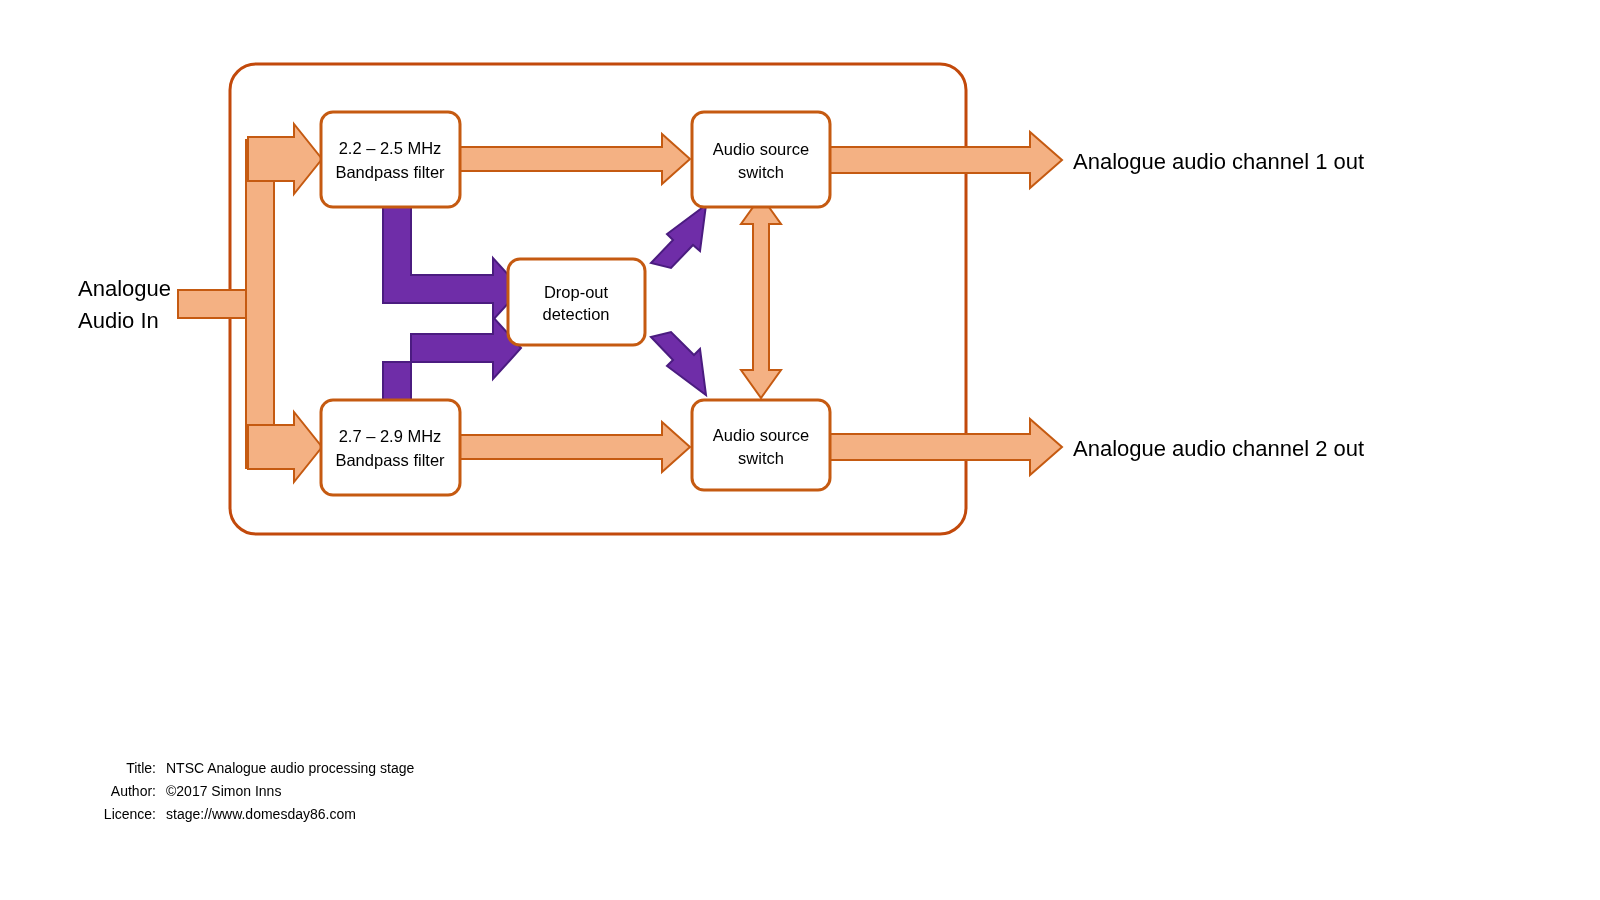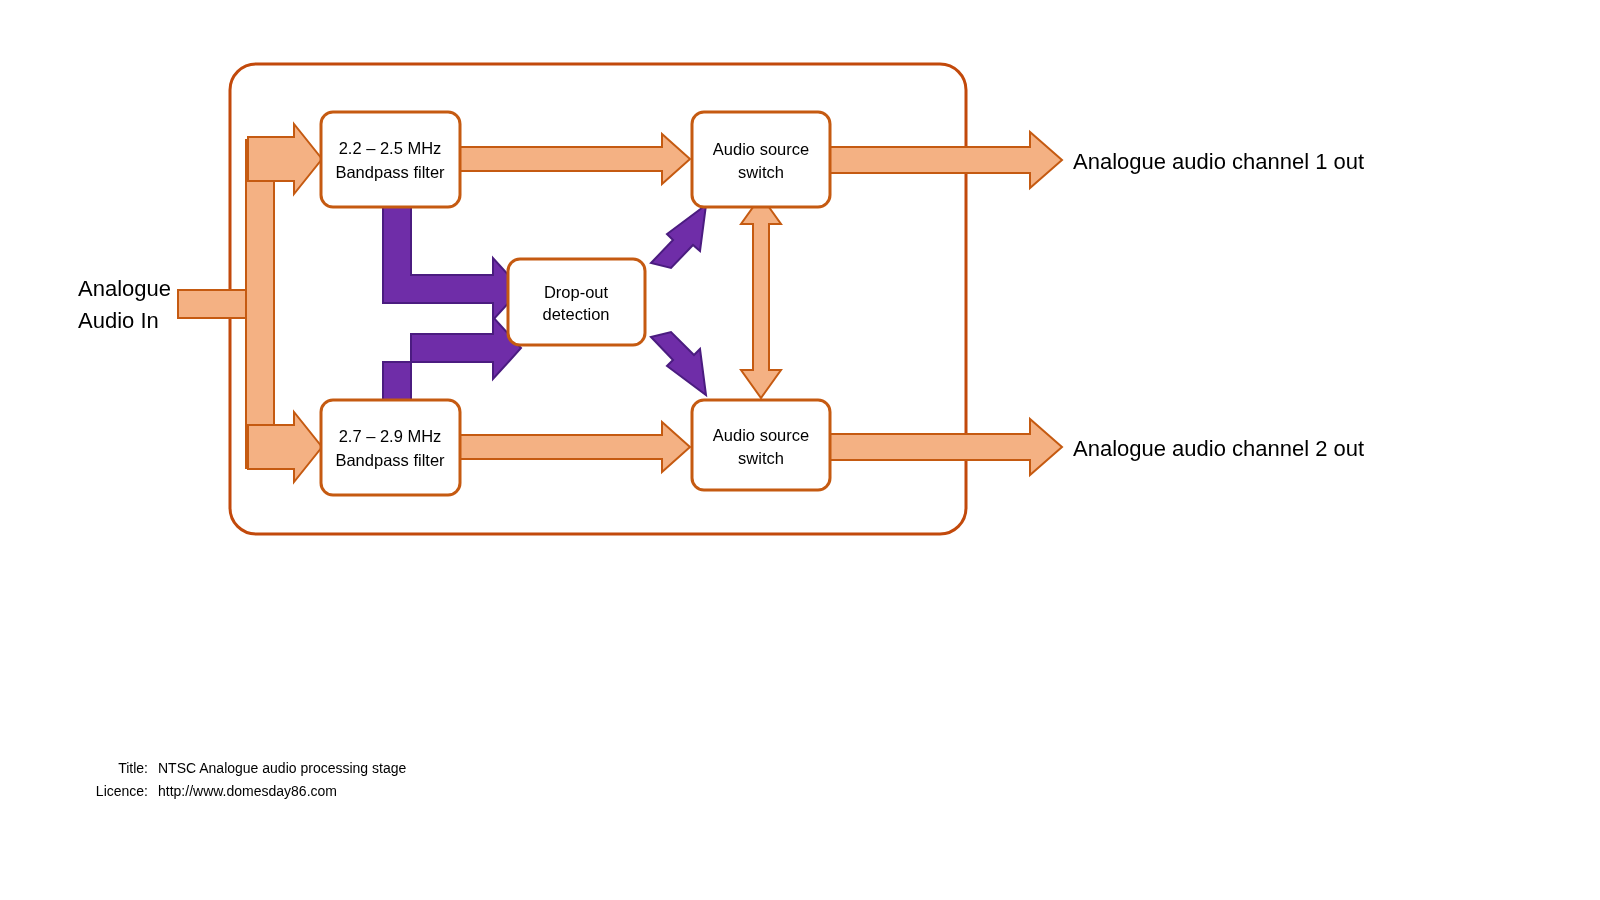--- a/index.html
+++ b/index.html
@@ -27,21 +27,21 @@
     fill: #000000;
     text-anchor: middle;
   }
   .io-label {
     font-family: "Liberation Sans", sans-serif;
     font-size: 22px;
     fill: #000000;
   }
   .footer {
     position: absolute;
-    left: 70px;
+    left: 78px;
     top: 760px;
     width: 700px;
   }
   .footer-row {
     display: flex;
     align-items: baseline;
     height: 23px;
     font-size: 14px;
   }
   .footer-key {
@@ -133,16 +133,20 @@
 
   <text class="io-label" x="1073" y="456">Analogue audio channel 2 out</text>
 </svg>
 
 <div class="footer">
   <div class="footer-row">
     <div class="footer-key">Title:</div>
     <div class="footer-val">NTSC Analogue audio processing stage</div>
   </div>
   <div class="footer-row">
+    <div class="footer-key">Author:</div>
+    <div class="footer-val">©2017 Simon Inns</div>
+  </div>
+  <div class="footer-row">
     <div class="footer-key">Licence:</div>
-    <div class="footer-val">http://www.domesday86.com</div>
+    <div class="footer-val">stage://www.domesday86.com</div>
   </div>
 </div>
 
 </body></html>

